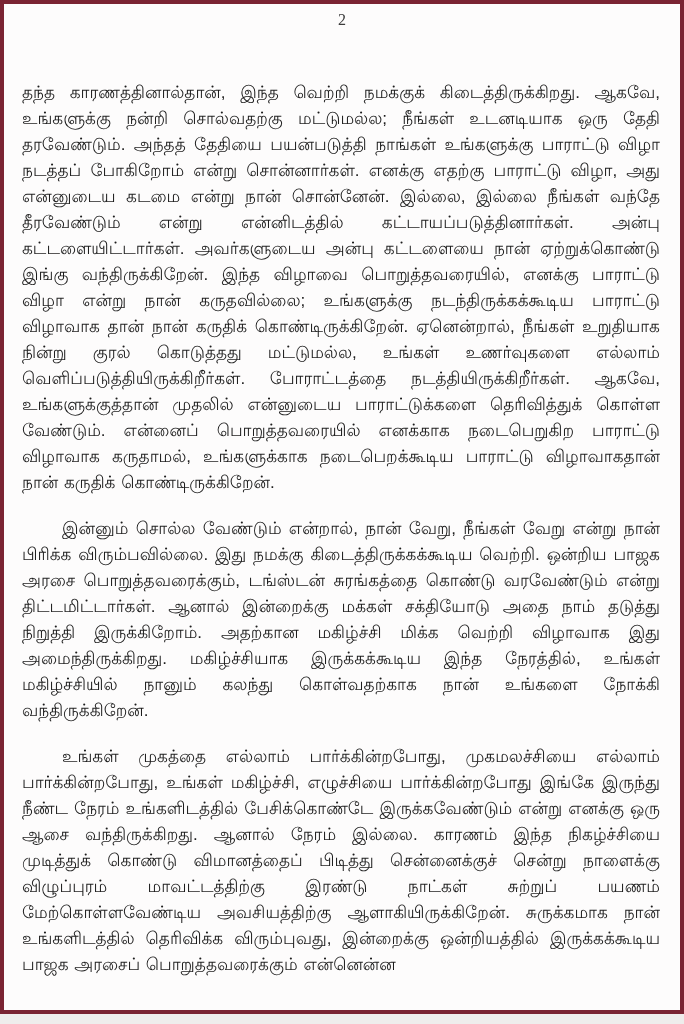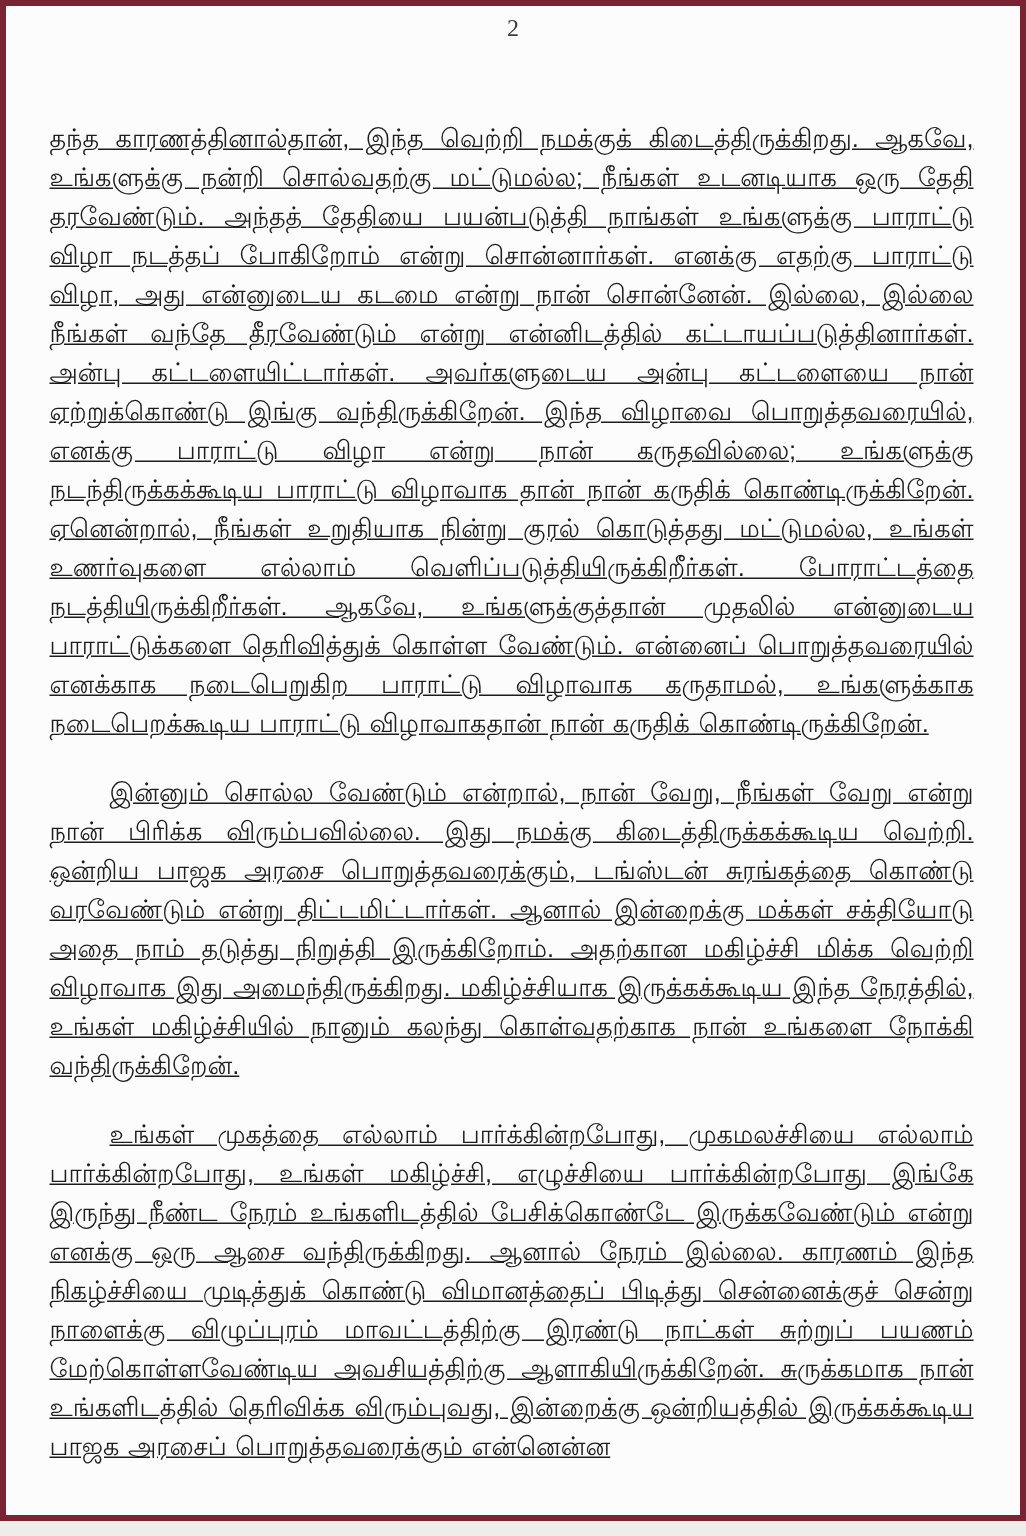--- a/index.html
+++ b/index.html
@@ -37,22 +37,21 @@
     margin-top: 50px;
     padding: 0 20px 0 18px;
     color: var(--text-color, #1c1c1c);
     font-size: 17px;
     line-height: 26px;
     text-align: justify;
     text-justify: inter-word;
     word-spacing: 1px;
   }
   .para {
-    margin: 11px;
-    text-decoration: underline;
+    margin: 0;
   }
   .para + .para {
     margin-top: 20px;
   }
   .para.indent {
     text-indent: 40px;
   }
   
   .scan-edge {
     position: absolute;

